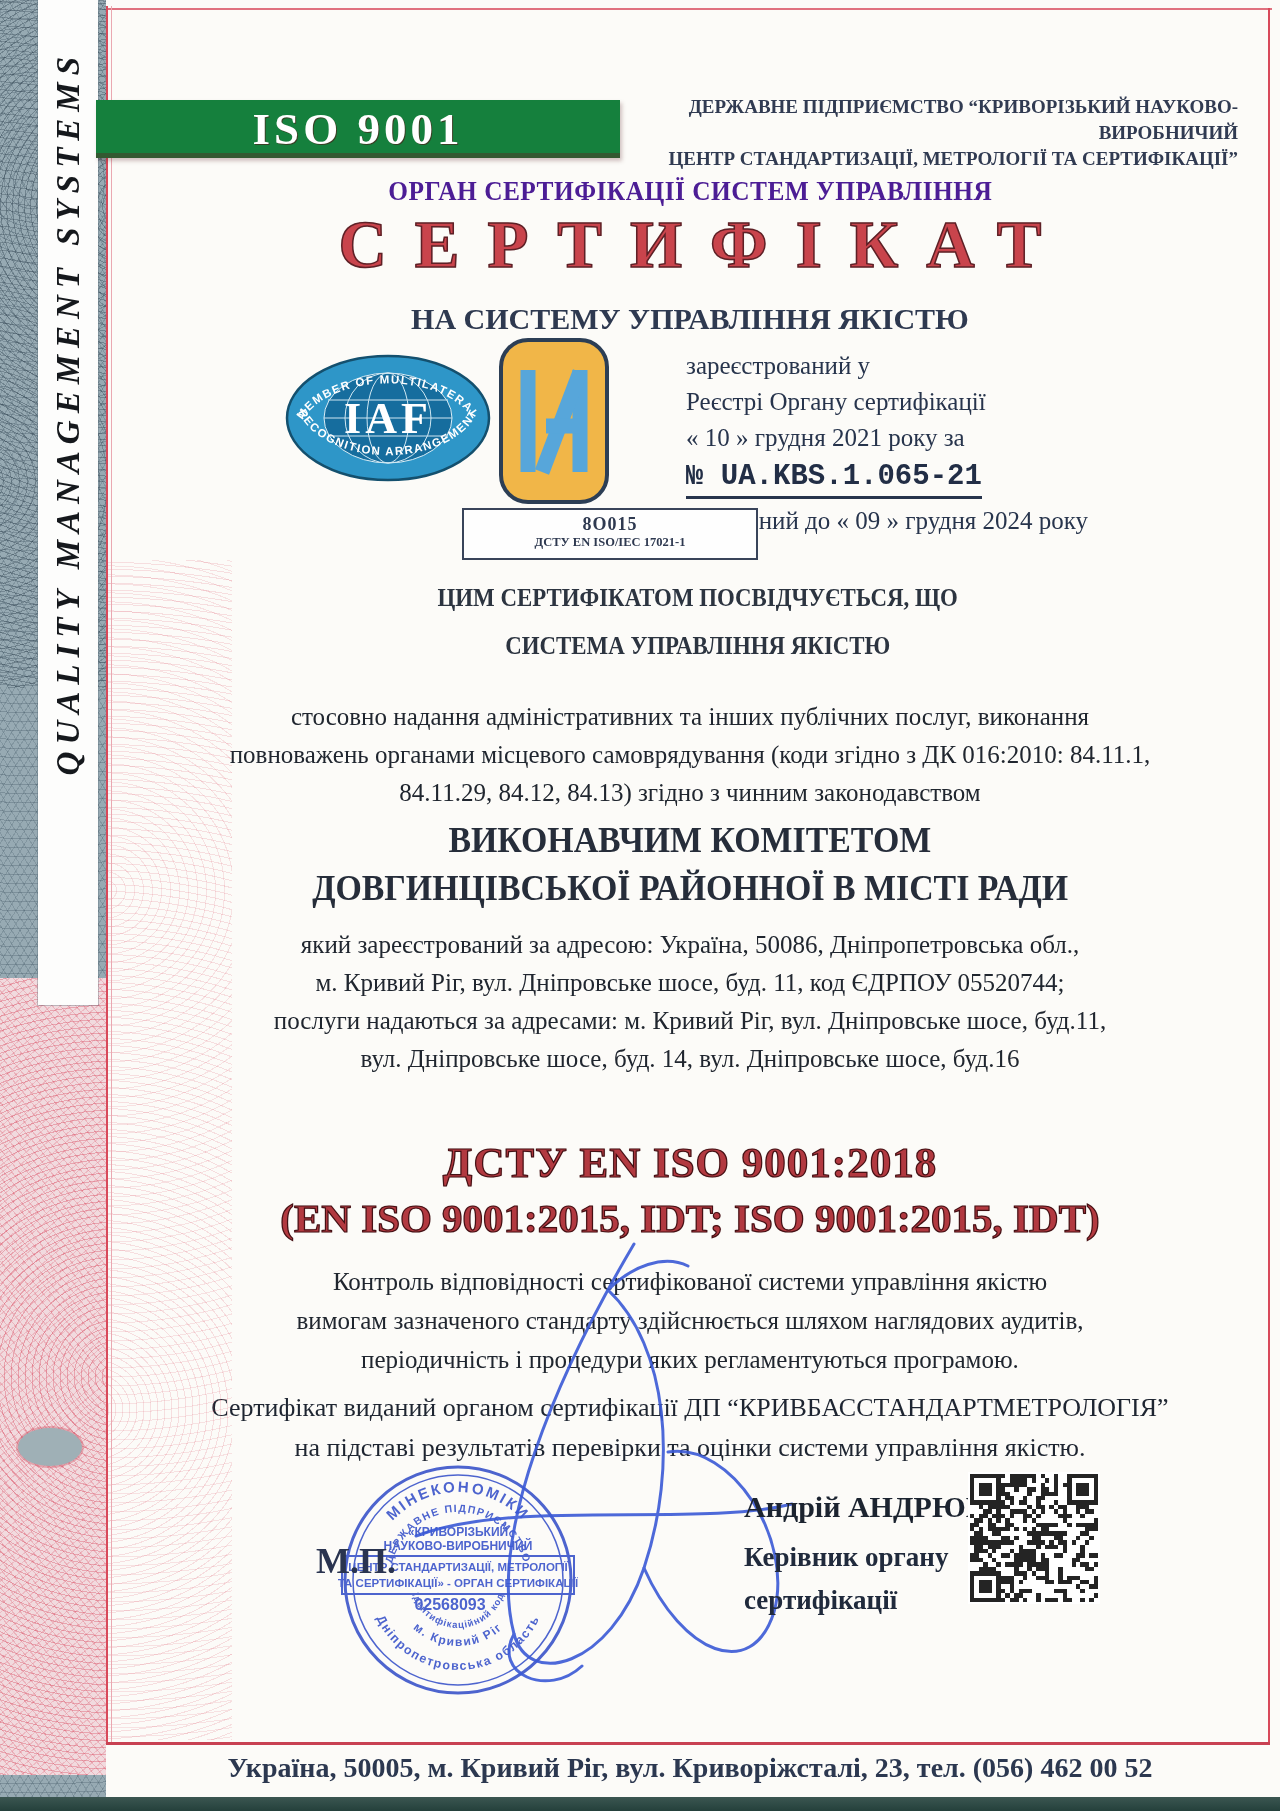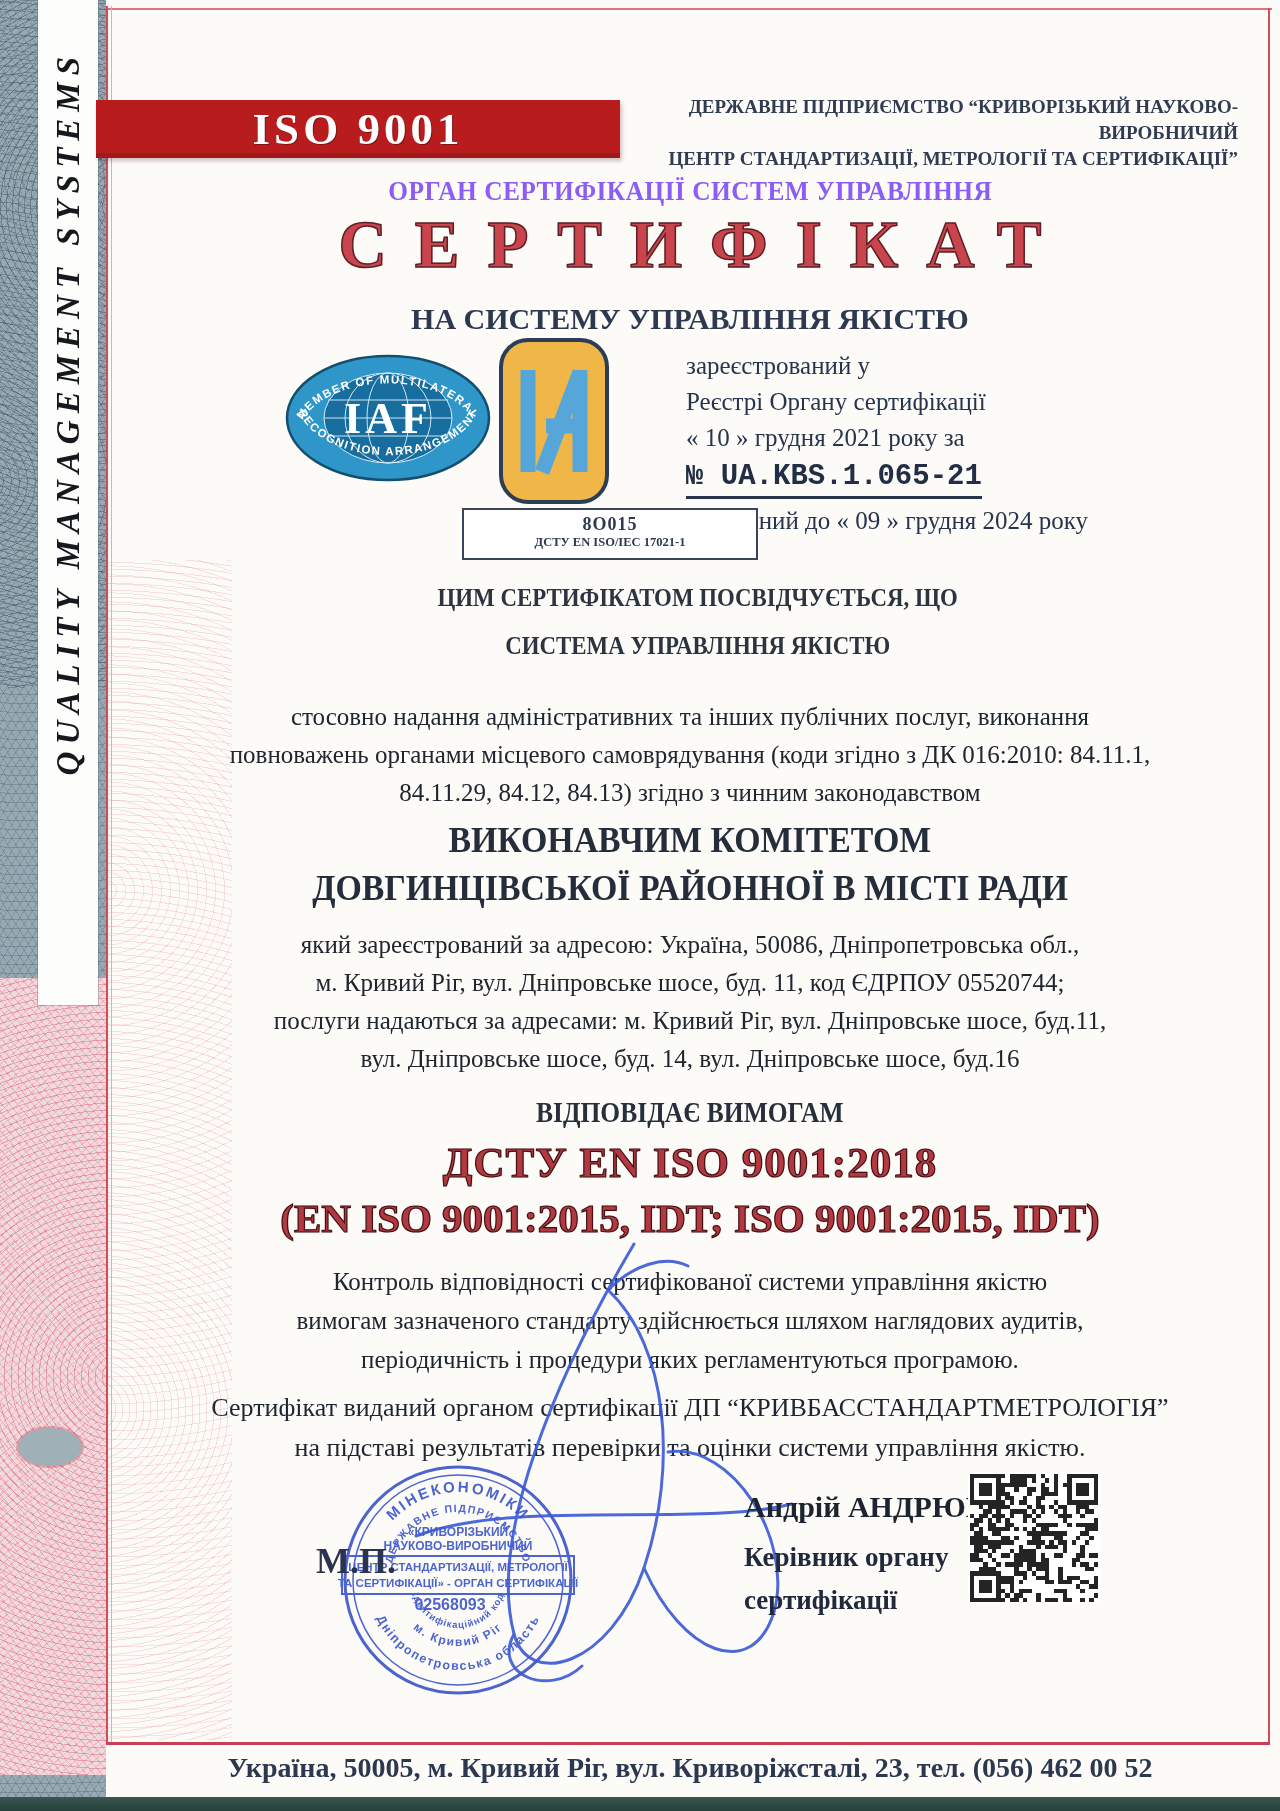--- a/index.html
+++ b/index.html
@@ -60,36 +60,36 @@
   .frame-left  { left:106px; top:6px; width:2px; height:1736px; background:#d8495a; z-index:3; }
   .frame-left2 { left:111px; top:6px; width:1px; height:1736px; background:#eaa8b1; z-index:3; }
   .frame-top   { left:106px; top:8px;  width:1166px; height:2px; background:#e0717f; }
   .frame-right { left:1268px; top:8px; width:2px; height:1734px; background:#d8495a; }
   .frame-bottom{ left:106px; top:1742px; width:1164px; height:3px; background:#c84152; }
   .scan-edge   { left:0; bottom:0; width:100%; height:14px;
                  background:linear-gradient(#3b5651,#24403b); z-index:6; }
 
   
   .banner{
-    left:96px; top:100px; width:524px; height:58px; background:#b91c1c;
+    left:96px; top:100px; width:524px; height:58px; background:#15803d;
     box-shadow:inset 0 -5px 0 rgba(110,18,28,.35), 2px 3px 4px rgba(80,20,25,.25);
     display:flex; align-items:center; justify-content:center; z-index:4;
   }
   .banner span{
     color:#fff; font-weight:bold; font-size:45px; letter-spacing:4px;
     text-shadow:1px 1px 0 rgba(90,10,18,.55);
   }
 
   
   .company{
     right:42px; top:94px; width:660px; text-align:right;
     font-weight:bold; font-size:19px; line-height:26px; color:#313b52;
   }
   .body-name{
-    top:176px; font-weight:bold; font-size:27px; color:#8b5cf6; letter-spacing:.5px;
+    top:176px; font-weight:bold; font-size:27px; color:#4c1d95; letter-spacing:.5px;
   }
   .cert-title{
     top:206px; font-weight:bold; font-size:67px; color:#c9444c;
     letter-spacing:28px; text-indent:28px;
     -webkit-text-stroke:1.5px #5e2026; text-shadow:0 0 1px #5e2026;
   }
   .cert-sub{ top:302px; font-weight:bold; font-size:30px; color:#2e3950; }
 
   
   .iaf-logo{ left:282px; top:352px; }
@@ -239,23 +239,20 @@
     <div><span class="cond2">ДОВГИНЦІВСЬКОЇ РАЙОННОЇ В МІСТІ РАДИ</span></div>
   </div>
 
   <div class="abs ctr address">
     <div>який зареєстрований за адресою: Україна, 50086, Дніпропетровська обл.,</div>
     <div>м. Кривий Ріг, вул. Дніпровське шосе, буд. 11, код ЄДРПОУ 05520744;</div>
     <div>послуги надаються за адресами: м. Кривий Ріг, вул. Дніпровське шосе, буд.11,</div>
     <div>вул. Дніпровське шосе, буд. 14, вул. Дніпровське шосе, буд.16</div>
   </div>
 
-  <div class="abs ctr compliance">
-    <span class="cond">ВІДПОВІДАЄ ВИМОГАМ</span>
-  </div>
 
   <div class="abs ctr standard1">ДСТУ EN ISO 9001:2018</div>
   <div class="abs ctr standard2">(EN ISO 9001:2015, IDT; ISO 9001:2015, IDT)</div>
 
   <div class="abs ctr control">
     <div>Контроль відповідності сертифікованої системи управління якістю</div>
     <div>вимогам зазначеного стандарту здійснюється шляхом наглядових аудитів,</div>
     <div>періодичність і процедури яких регламентуються програмою.</div>
   </div>
 

